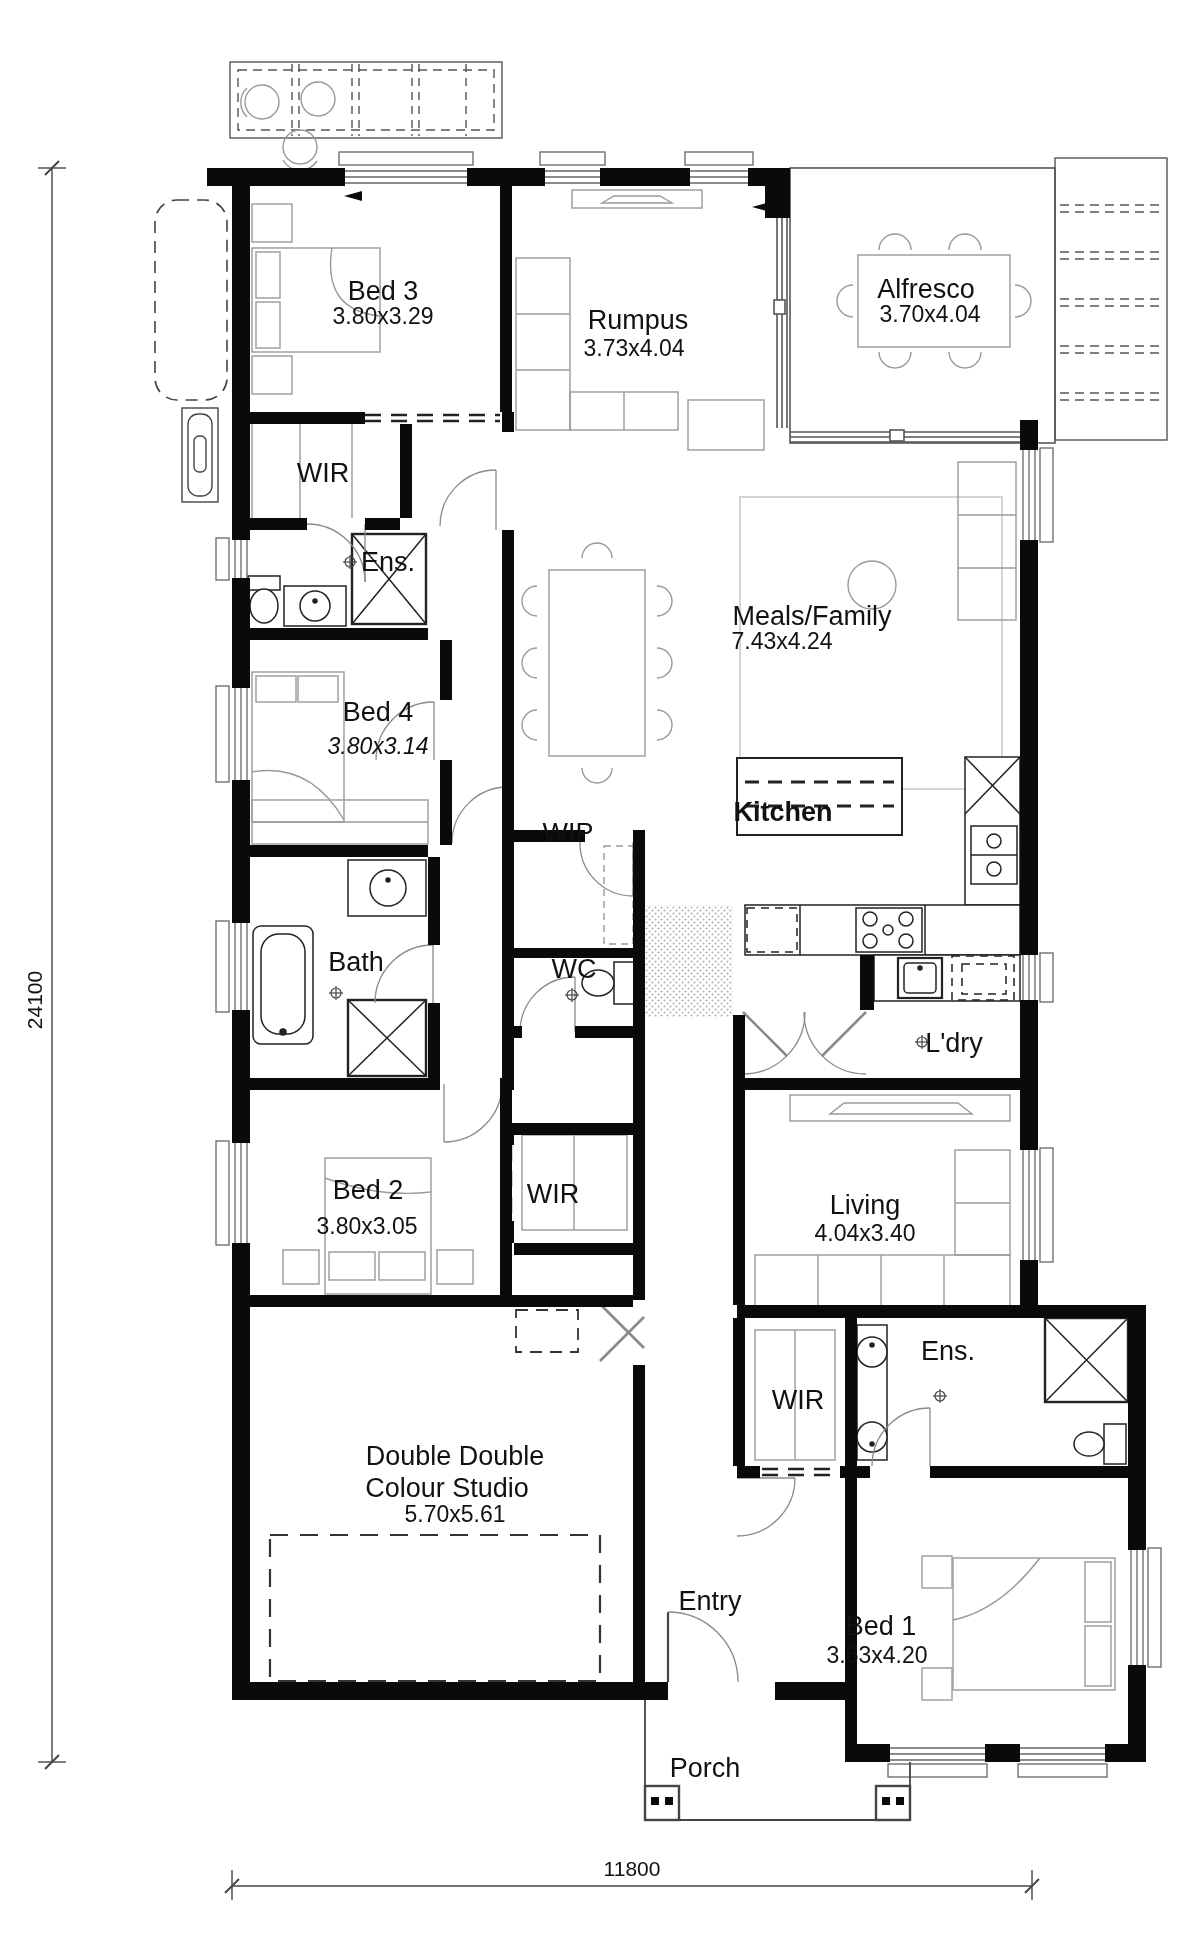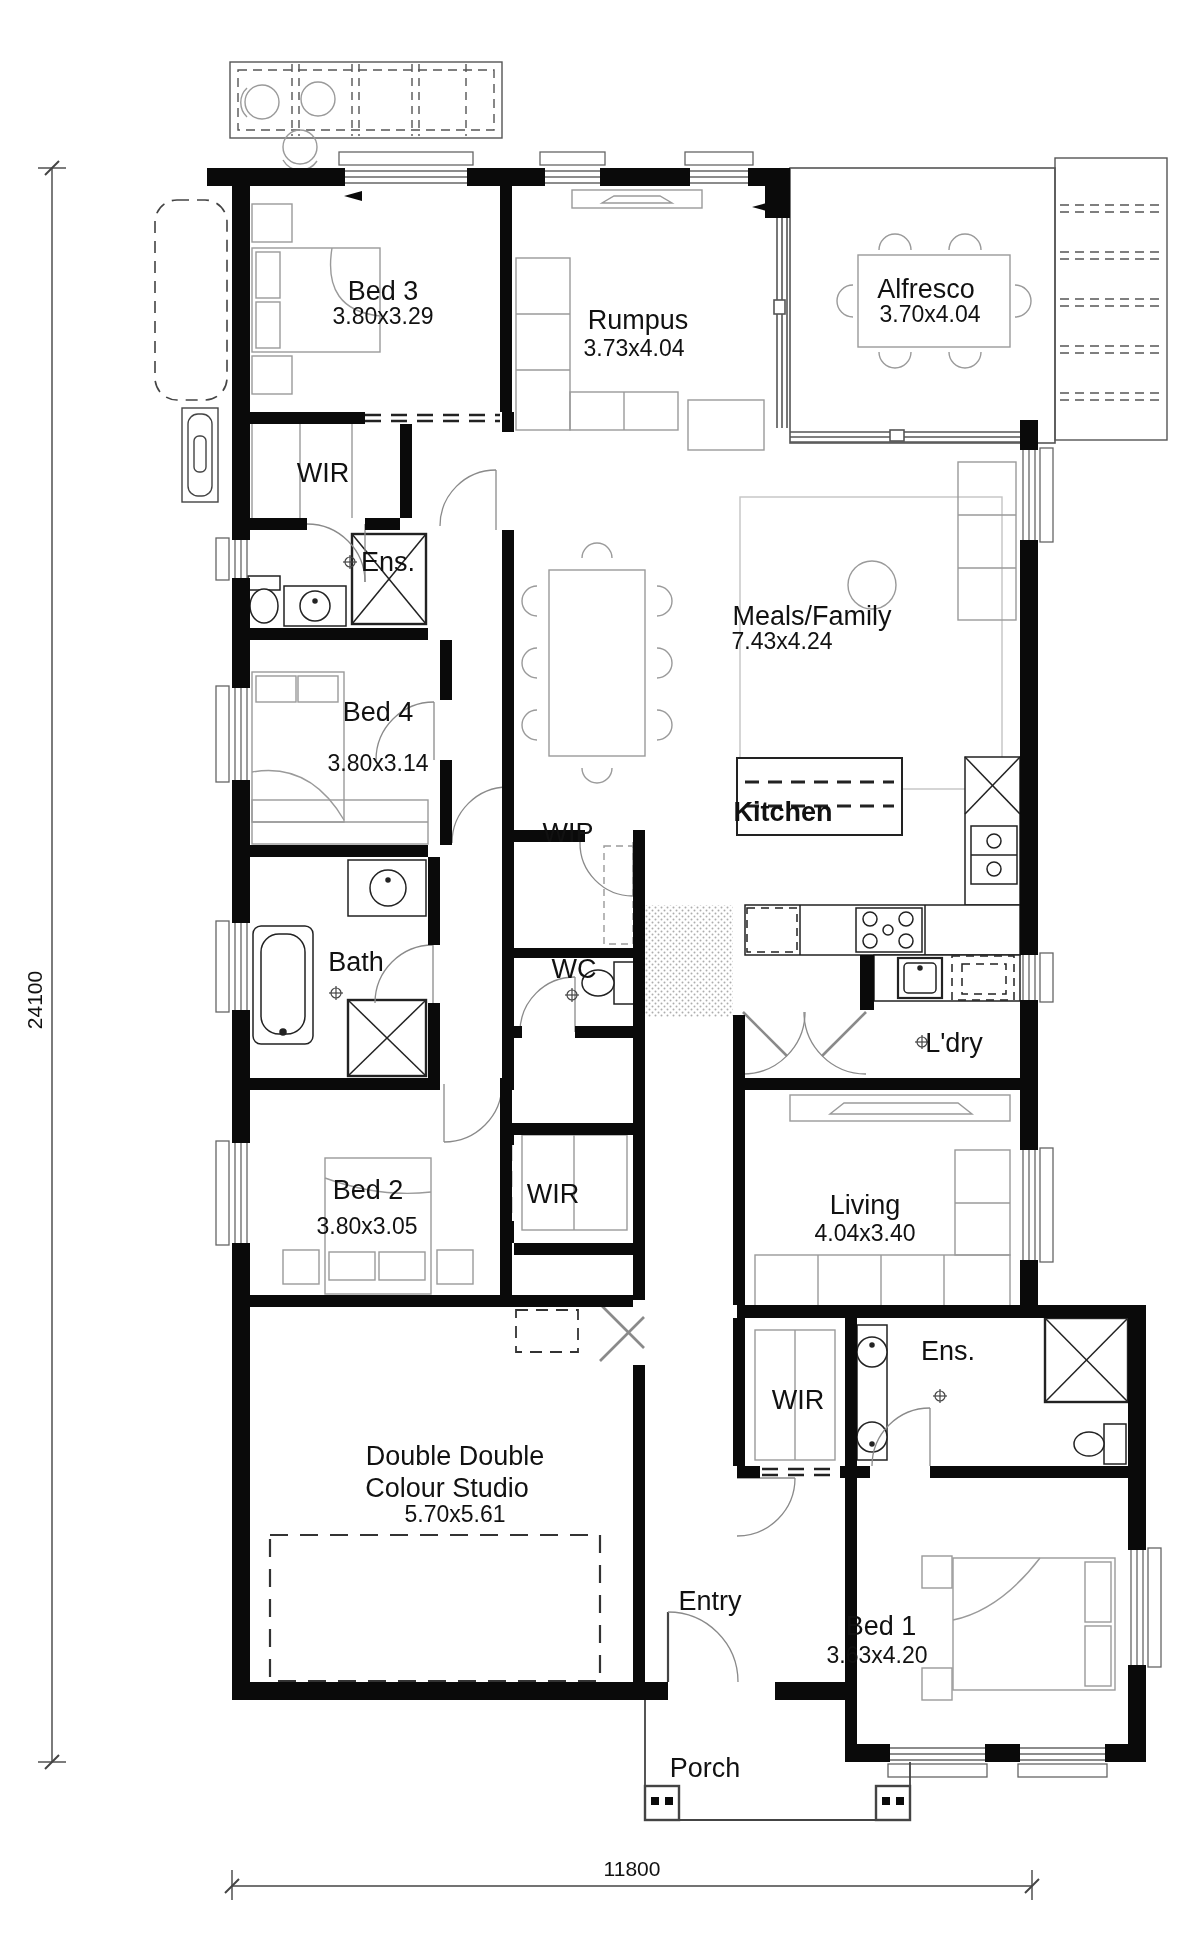--- a/index.html
+++ b/index.html
@@ -539,21 +539,21 @@
 <div class="lbl room-name" style="left:323px;top:473px;">WIR</div>
 <div class="lbl room-name" style="left:388px;top:562px;">Ens.</div>
 
 <div class="lbl room-name" style="left:638px;top:320px;">Rumpus</div>
 <div class="lbl room-dims" style="left:634px;top:348px;text-align:right;">3.73x4.04</div>
 
 <div class="lbl room-name" style="left:926px;top:289px;">Alfresco</div>
 <div class="lbl room-dims" style="left:930px;top:314px;">3.70x4.04</div>
 
 <div class="lbl room-name" style="left:378px;top:712px;">Bed 4</div>
-<div class="lbl room-dims" style="left:378px;top:763px;">3.80x3.14</div>
+<div class="lbl room-dims" style="left:378px;top:746px;font-style:italic;">3.80x3.14</div>
 
 <div class="lbl room-name" style="left:775px;top:616px;margin-left:37px;">Meals/Family</div>
 <div class="lbl room-dims" style="left:782px;top:641px;">7.43x4.24</div>
 
 <div class="lbl room-name" style="left:568px;top:833px;">WIP</div>
 <div class="lbl room-name" style="left:783px;top:812px;font-weight:bold;">Kitchen</div>
 
 <div class="lbl room-name" style="left:356px;top:962px;">Bath</div>
 <div class="lbl room-name" style="left:574px;top:969px;">WC</div>
 <div class="lbl room-name" style="left:954px;top:1043px;">L'dry</div>

